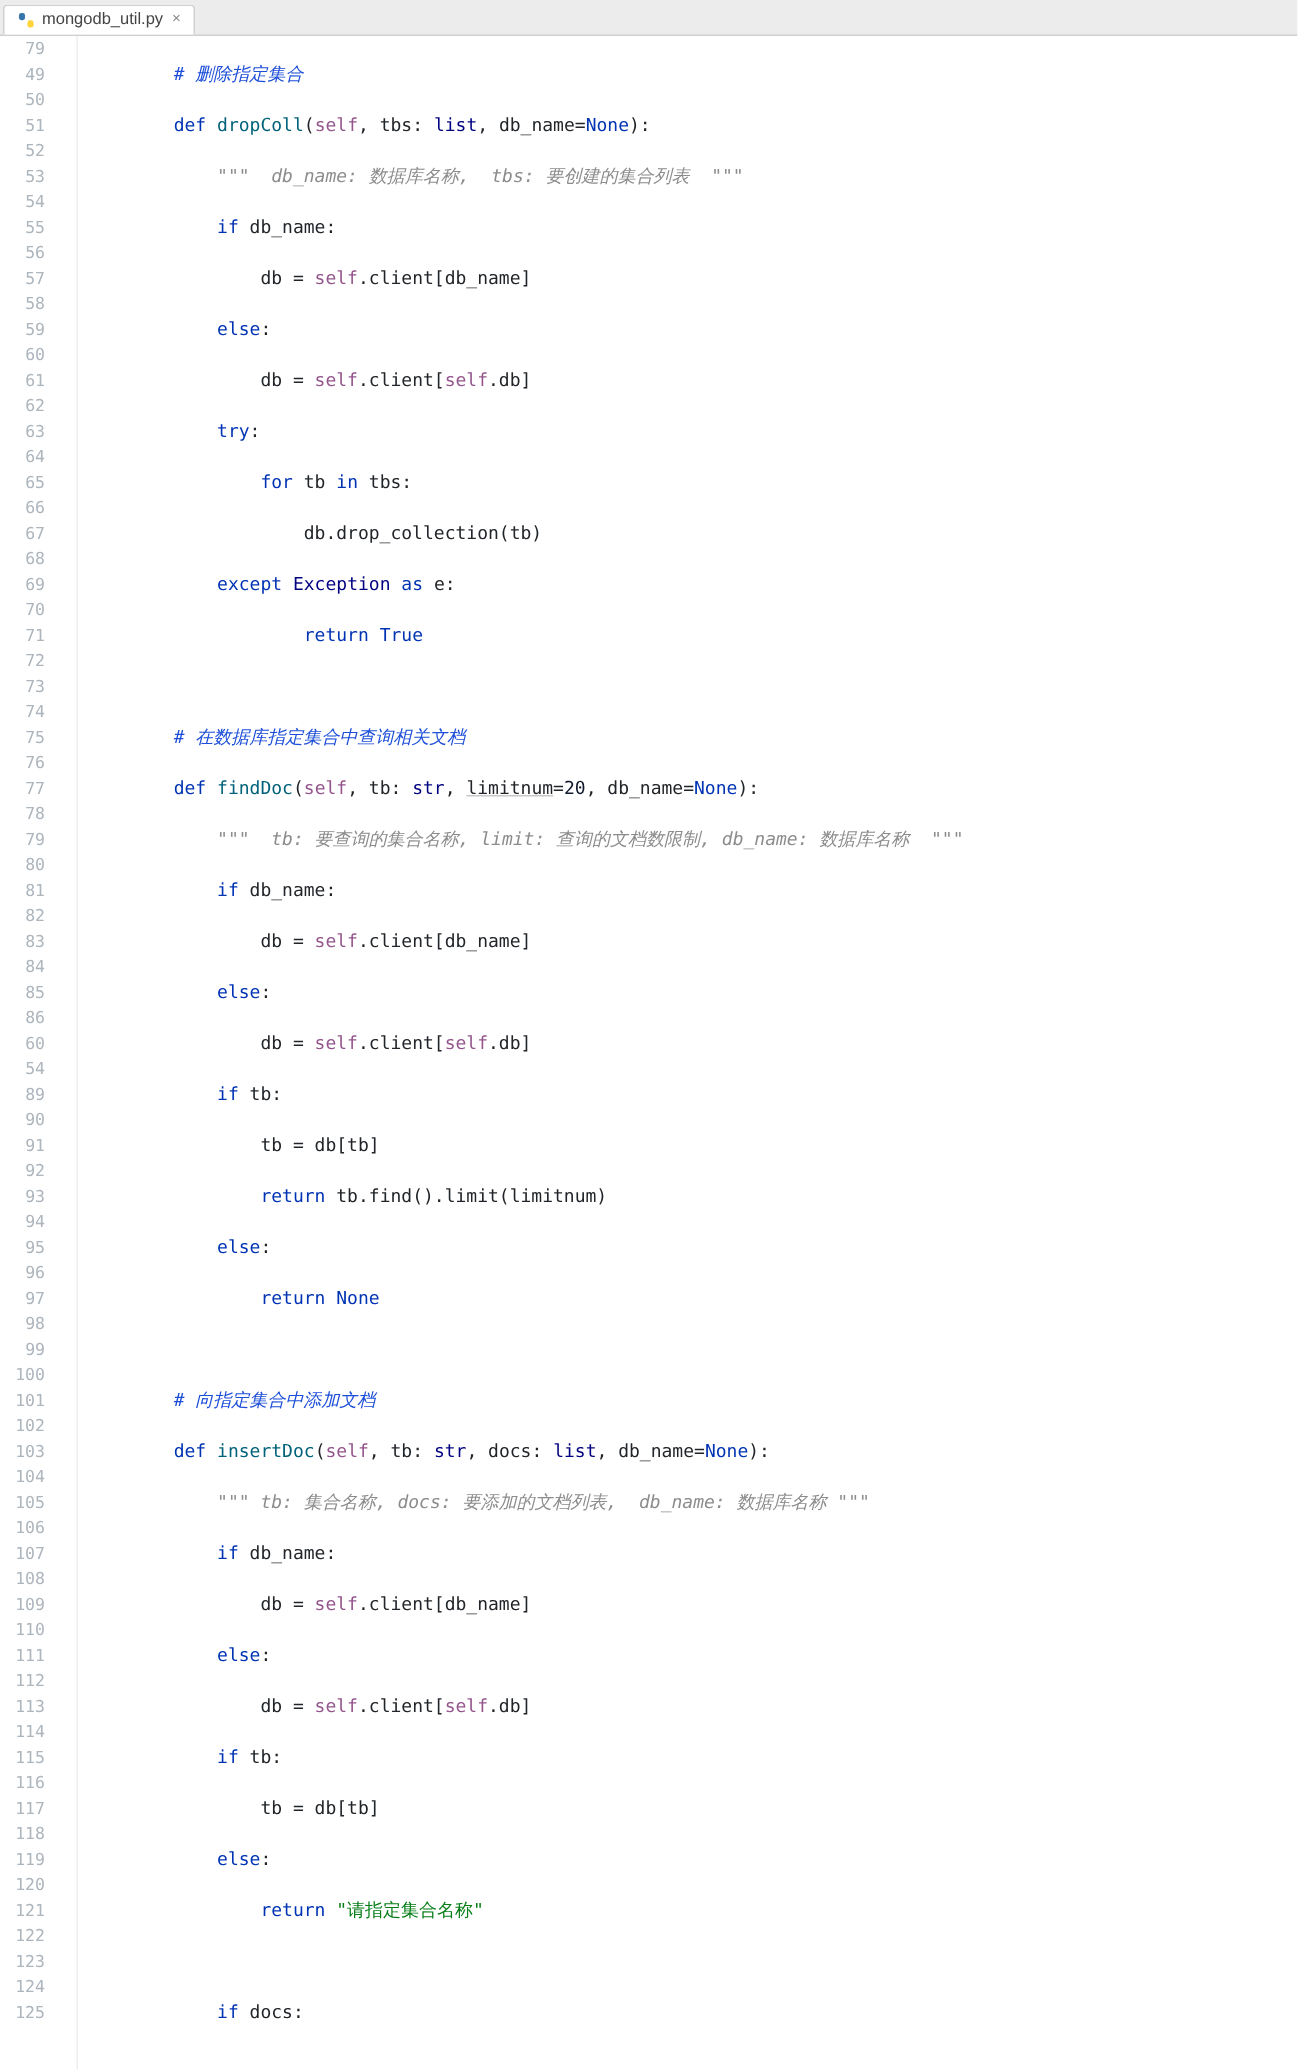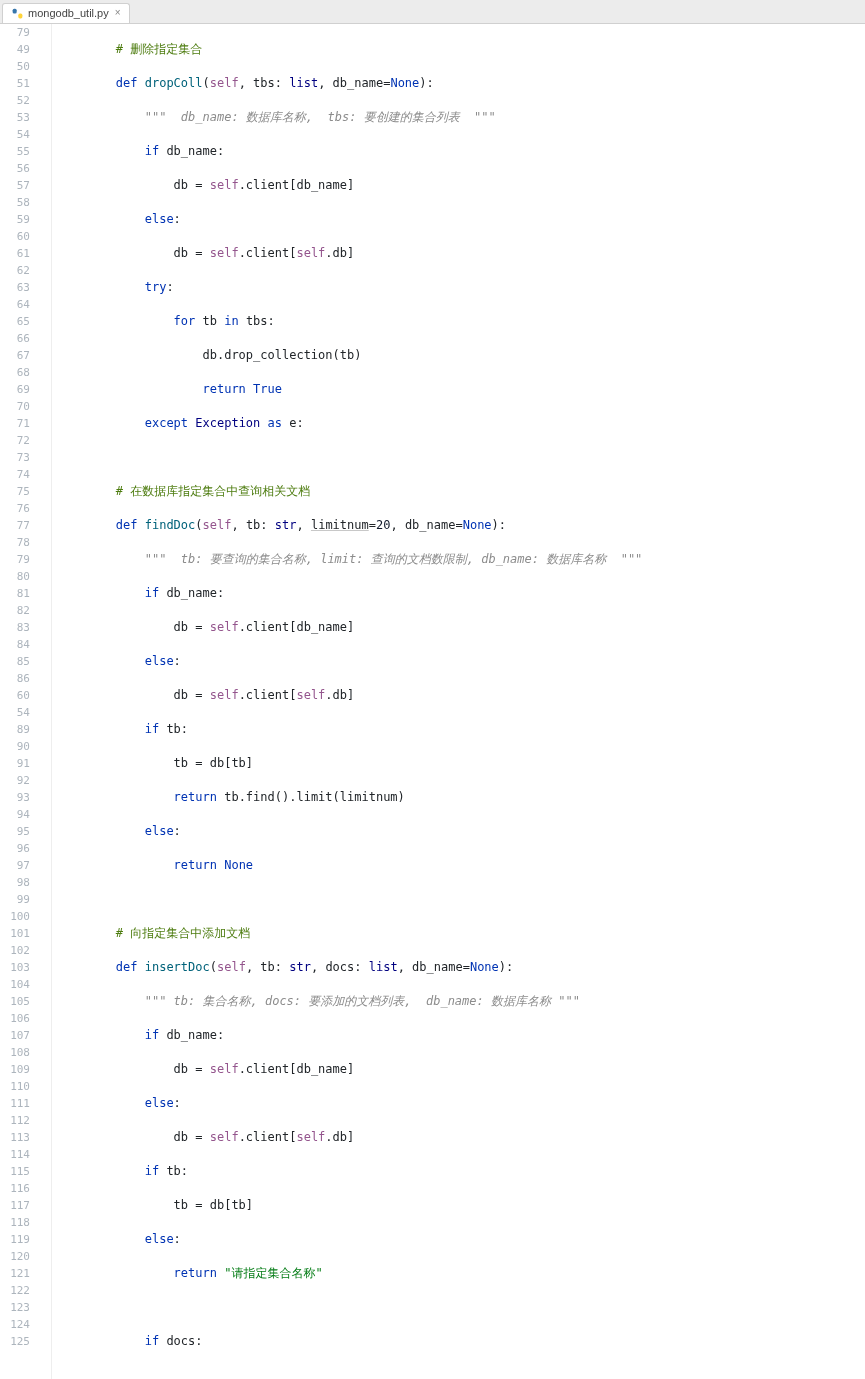--- a/index.html
+++ b/index.html
@@ -13,21 +13,21 @@
 .gutter .ln { height:17px; line-height:17px; font-size:11px; }
 .fold-col { width:14px; background:#fff; border-right:1px solid #eee; }
 .code { flex:1; padding-left:6px; white-space:pre; line-height:17px; font-size:12px; }
 .code .row { height:17px; }
 .kw { color:#0033b3; font-weight:normal; }
 .def-name { color:#00627a; }
 .self { color:#94558d;text-align:center; }
 .str { color:#067d17; }
 .num { color:#0f172a; }
 .builtin { color:#000080; }
-.comment { color:#4d7c0f; }
+.comment { color:#1d4ed8; font-style:italic; }
 .docstring { color:#8c8c8c; font-style:italic; }
 .underline { text-decoration:underline; text-decoration-color:#c8c8c8;margin-top:25px; }
 </style>
 </head>
 <body>
 
 <div class="tab-bar">
   <div class="tab">
     <span class="py-icon">
       <svg viewBox="0 0 16 16">
@@ -126,22 +126,22 @@
 <div class="row">        <span class="comment"># 删除指定集合</span></div>
 <div class="row">        <span class="kw">def</span> <span class="def-name">dropColl</span>(<span class="self">self</span>, <span>tbs</span>: <span class="builtin">list</span>, <span>db_name</span>=<span class="kw">None</span>):</div>
 <div class="row">            <span class="docstring">"""  db_name: 数据库名称,  tbs: 要创建的集合列表  """</span></div>
 <div class="row">            <span class="kw">if</span> <span>db_name</span>:</div>
 <div class="row">                <span>db</span> = <span class="self">self</span><span>.client[db_name]</span></div>
 <div class="row">            <span class="kw">else</span>:</div>
 <div class="row">                <span>db</span> = <span class="self">self</span><span>.client[</span><span class="self">self</span><span>.db]</span></div>
 <div class="row">            <span class="kw">try</span>:</div>
 <div class="row">                <span class="kw">for</span> <span>tb</span> <span class="kw">in</span> <span>tbs</span>:</div>
 <div class="row">                    <span>db.drop_collection(tb)</span></div>
+<div class="row">            <span class="kw">except</span> <span class="builtin">Exception</span> <span class="kw">as</span> <span>e</span>:</div>
 <div class="row">                    <span class="kw">return</span> <span class="kw">True</span></div>
-<div class="row">            <span class="kw">except</span> <span class="builtin">Exception</span> <span class="kw">as</span> <span>e</span>:</div>
 <div class="row"></div>
 <div class="row">        <span class="comment"># 在数据库指定集合中查询相关文档</span></div>
 <div class="row">        <span class="kw">def</span> <span class="def-name">findDoc</span>(<span class="self">self</span>, <span>tb</span>: <span class="builtin">str</span>, <span class="underline">limitnum</span>=<span class="num">20</span>, <span>db_name</span>=<span class="kw">None</span>):</div>
 <div class="row">            <span class="docstring">"""  tb: 要查询的集合名称, limit: 查询的文档数限制, db_name: 数据库名称  """</span></div>
 <div class="row">            <span class="kw">if</span> <span>db_name</span>:</div>
 <div class="row">                <span>db</span> = <span class="self">self</span><span>.client[db_name]</span></div>
 <div class="row">            <span class="kw">else</span>:</div>
 <div class="row">                <span>db</span> = <span class="self">self</span><span>.client[</span><span class="self">self</span><span>.db]</span></div>
 <div class="row">            <span class="kw">if</span> <span>tb</span>:</div>
 <div class="row">                <span>tb = db[tb]</span></div>

